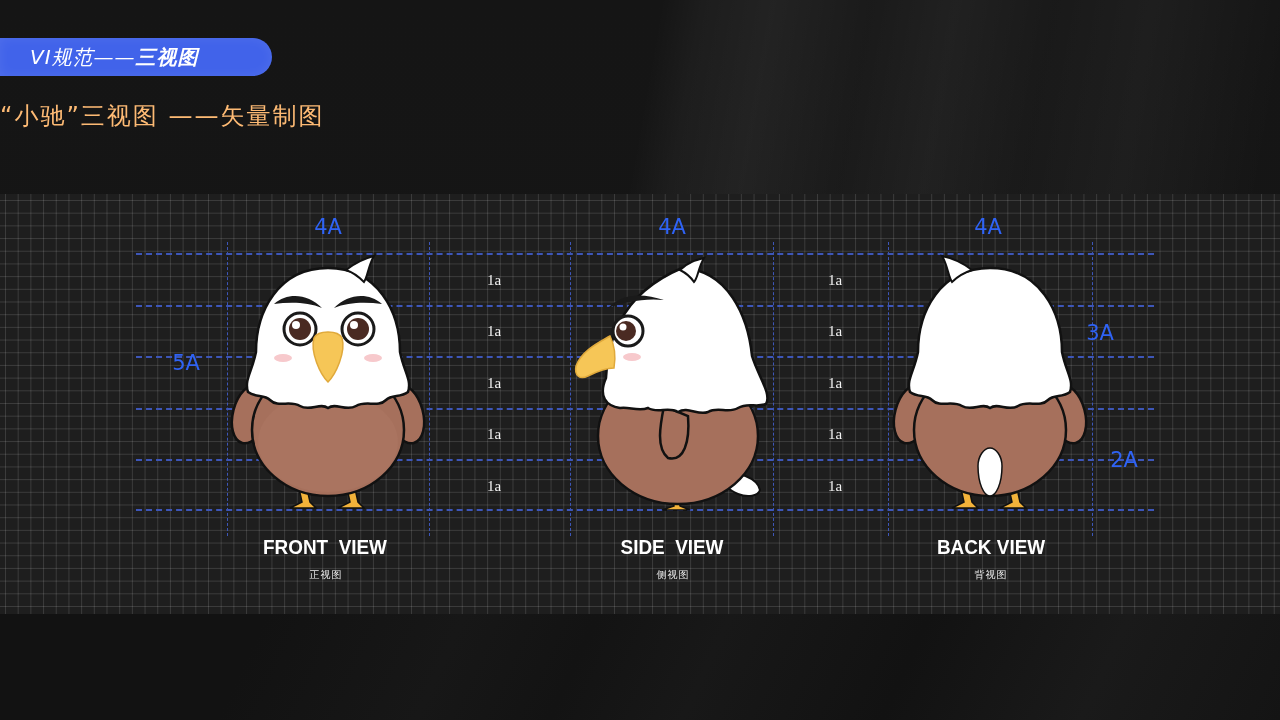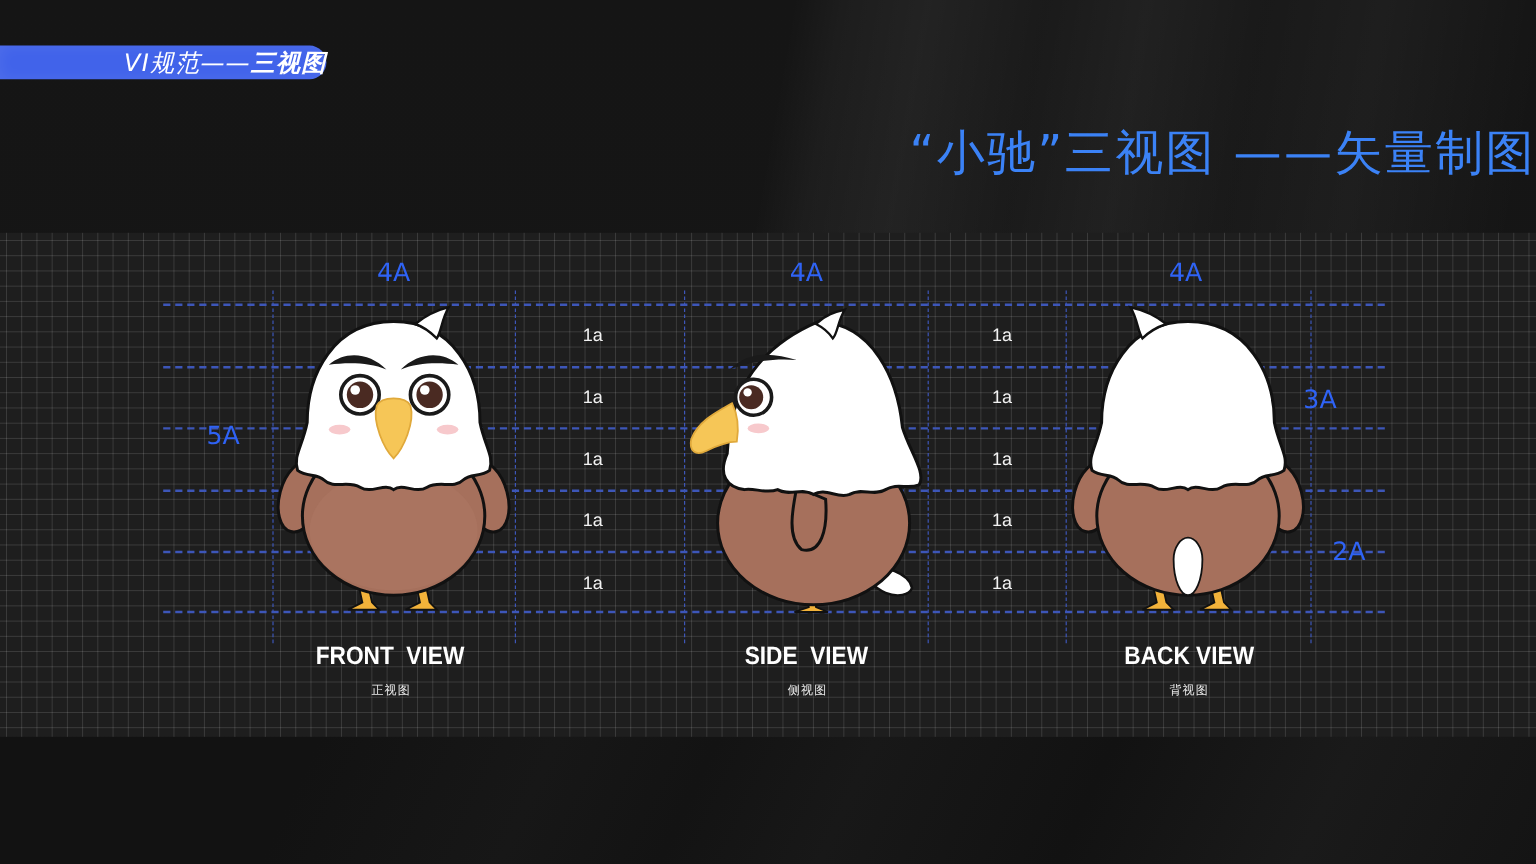--- a/index.html
+++ b/index.html
@@ -12,35 +12,34 @@
     position: absolute; inset: 0; pointer-events: none;
     background:
       linear-gradient(100deg, transparent 0 47%, rgba(255,255,255,0.035) 50%, rgba(255,255,255,0.06) 55%, rgba(255,255,255,0.025) 62%, rgba(255,255,255,0.05) 68%, rgba(255,255,255,0.02) 75%, rgba(255,255,255,0.04) 82%, transparent 92%),
       linear-gradient(180deg, #151515 0%, #161616 100%);
   }
   .bg-drape-bottom {
     position: absolute; left: 0; right: 0; top: 614px; bottom: 0; pointer-events: none;
     background: linear-gradient(115deg, #121212 0 20%, #171717 35%, #131313 45%, #181818 55%, #121212 70%, #1a1a1a 85%, #141414 100%);
   }
   .badge {
-    position: absolute; left: 0; top: 38px; width: 272px; height: 28px;
+    position: absolute; left: 0; top: 38px; width: 272px; height: 38px;
     background: #4163ea;
     border-radius: 0 19px 19px 0;
     display: flex; align-items: center;
     box-shadow: inset 0 0 12px rgba(255,255,255,0.08);
-    justify-content: flex-end;
   }
   .badge-text {
     margin-left: 30px; color: #fff; font-size: 20px; font-style: italic; letter-spacing: 1px;
     white-space: nowrap;
   }
   .badge-text .b { font-weight: bold; }
   .page-title {
-    position: absolute; left: 0; right: 0; top: 100px; text-align: right;
-    color: #3b82f6; font-size: 40px; letter-spacing: 2px;
+    position: absolute; left: 0; right: 0; top: 100px; text-align: left;
+    color: #fdba74; font-size: 24px; letter-spacing: 2px;
   }
   .grid-panel {
     position: absolute; left: 0; top: 194px; width: 1280px; height: 420px;
     background-color: #1e1e1e;
     background-image:
       linear-gradient(to right, rgba(255,255,255,0.13) 1px, transparent 1px),
       linear-gradient(to bottom, rgba(255,255,255,0.13) 1px, transparent 1px);
     background-size: 12.7px 12.7px;
     background-position: 5px 6px;
   }
@@ -50,21 +49,21 @@
   }
   .vline {
     position: absolute; top: 242px; height: 294px; width: 0;
     border-left: 1px dashed #3d56b8;
   }
   .dim {
     position: absolute; color: #2f63f5; font-size: 21px; font-weight: normal;
     transform: translateX(-50%);
   }
   .row-label {
-    position: absolute; color: #f2f2f2; font-family: Liberation Sans, sans-serif;
+    position: absolute; color: #f2f2f2; font-family: Liberation Serif, serif;
     font-size: 15px; transform: translate(-50%, -50%);
   }
   .view-en {
     position: absolute; top: 535px; transform: translateX(-50%);
     color: #fff; font-family: "Liberation Sans", "DejaVu Sans", sans-serif; font-weight: bold;
     font-size: 21px; letter-spacing: 0px; white-space: pre;
     transform: translateX(-50%) scaleX(0.9);
   }
   .view-cn {
     position: absolute; top: 568px; transform: translateX(-50%);

